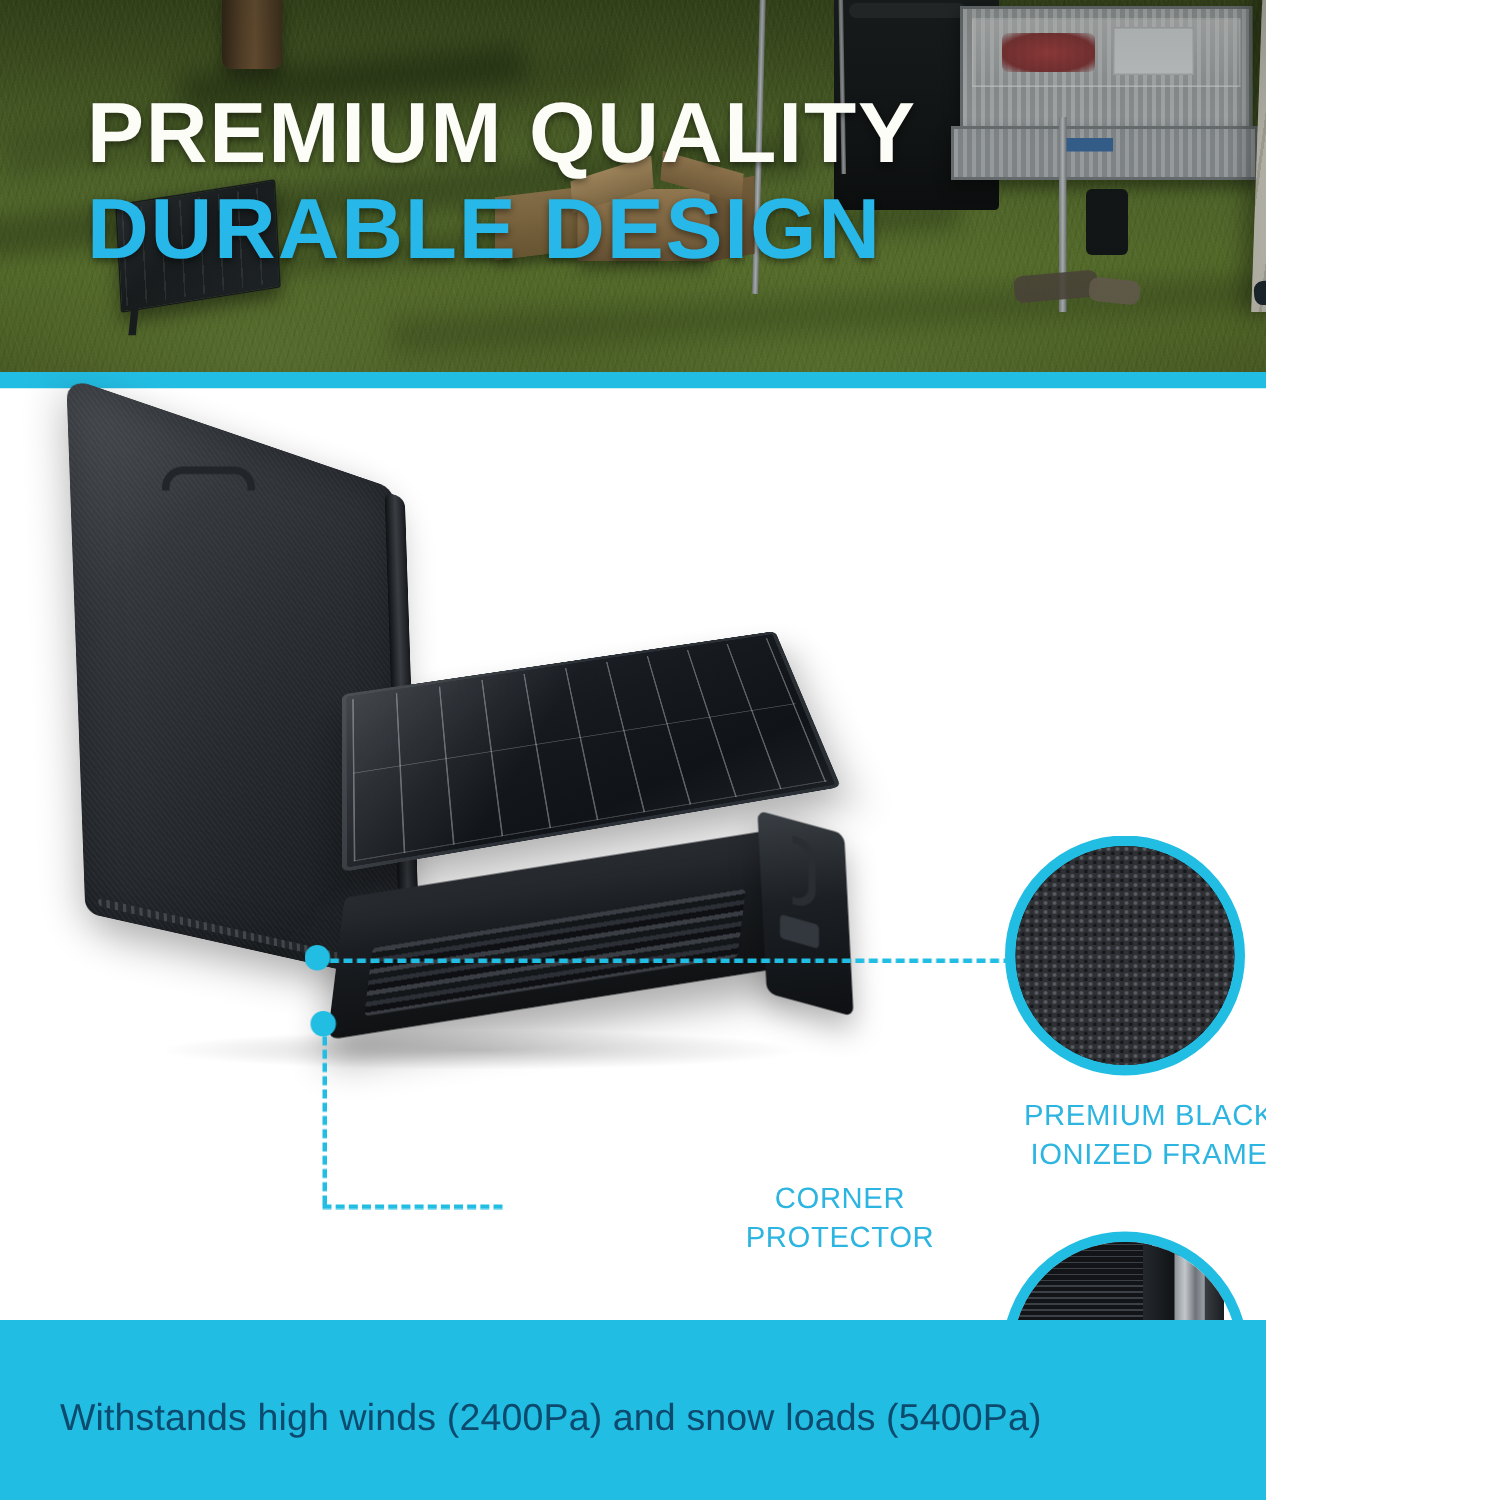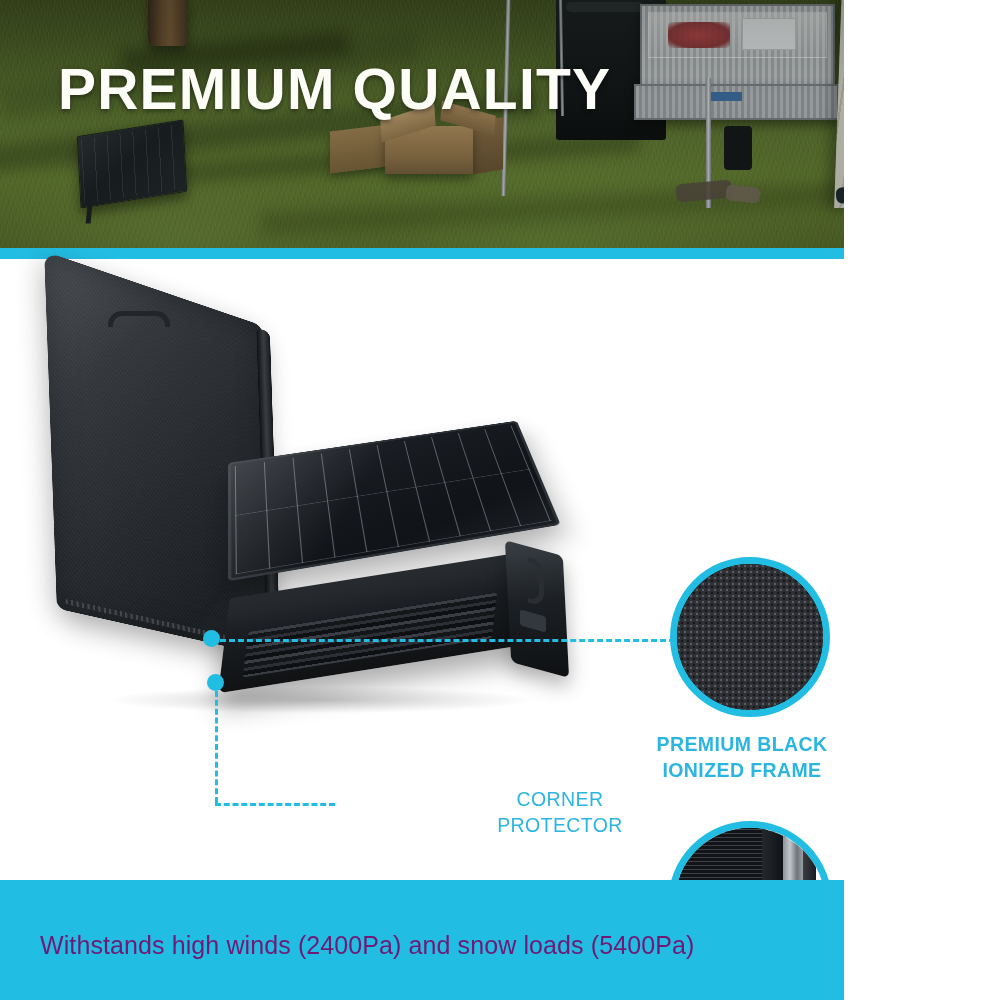--- a/index.html
+++ b/index.html
@@ -366,21 +366,21 @@
     font-weight:400; white-space:nowrap;
   }
 
   
   .banner{
     position:absolute; left:0; top:880px; width:1000px; height:120px;
     background:#22bde3;
     display:flex; align-items:center;
   }
   .banner-text{
-    color:#701a75; font-size:25px; letter-spacing:.1px;
+    color:#0c4a6e; font-size:25px; letter-spacing:.1px;
     padding-left:40px; font-weight:400;margin-top:11px;
   }
 </style>
 </head>
 <body>
 
 <div id="page">
 
   <div class="hero">
     <div class="hero-photo">
@@ -426,20 +426,21 @@
       <div class="clutter c2"></div>
       <div class="clutter c3"></div>
       <div class="clutter c4"></div>
       <div class="gas-can"></div>
 
       <div class="hero-dim"></div>
     </div>
 
     <div class="hero-text">
       <div class="hl1">PREMIUM QUALITY</div>
+      <div class="hl2">DURABLE DESIGN</div>
     </div>
   </div>
 
   <div class="divider"></div>
 
   <div class="body-area">
 
     <div class="product">
       <div class="prod-shadow"></div>
 
@@ -468,21 +469,21 @@
     </div>
 
     <div class="dot" style="left:469px; top:632px;"></div>
     <div class="dash-h" style="left:486px; top:641px; width:190px;"></div>
     <div class="callout-circle cc-frame">
       <div class="ribbed"></div>
       <div class="flat"></div>
       <div class="strip"></div>
       <div class="strip2"></div>
     </div>
-    <div class="label" style="left:592px; top:473px; width:300px;font-weight:bold;">
+    <div class="label" style="left:616px; top:473px; width:300px;">
       <div>PREMIUM BLACK</div>
       <div>IONIZED FRAME</div>
     </div>
 
     <div class="dot" style="left:207px; top:415px;"></div>
     <div class="dash-v" style="left:215px; top:432px; height:112px;"></div>
     <div class="dash-h" style="left:215px; top:544px; width:120px;"></div>
     <div class="callout-circle cc-corner">
       <div class="cp-bg"></div>
 

